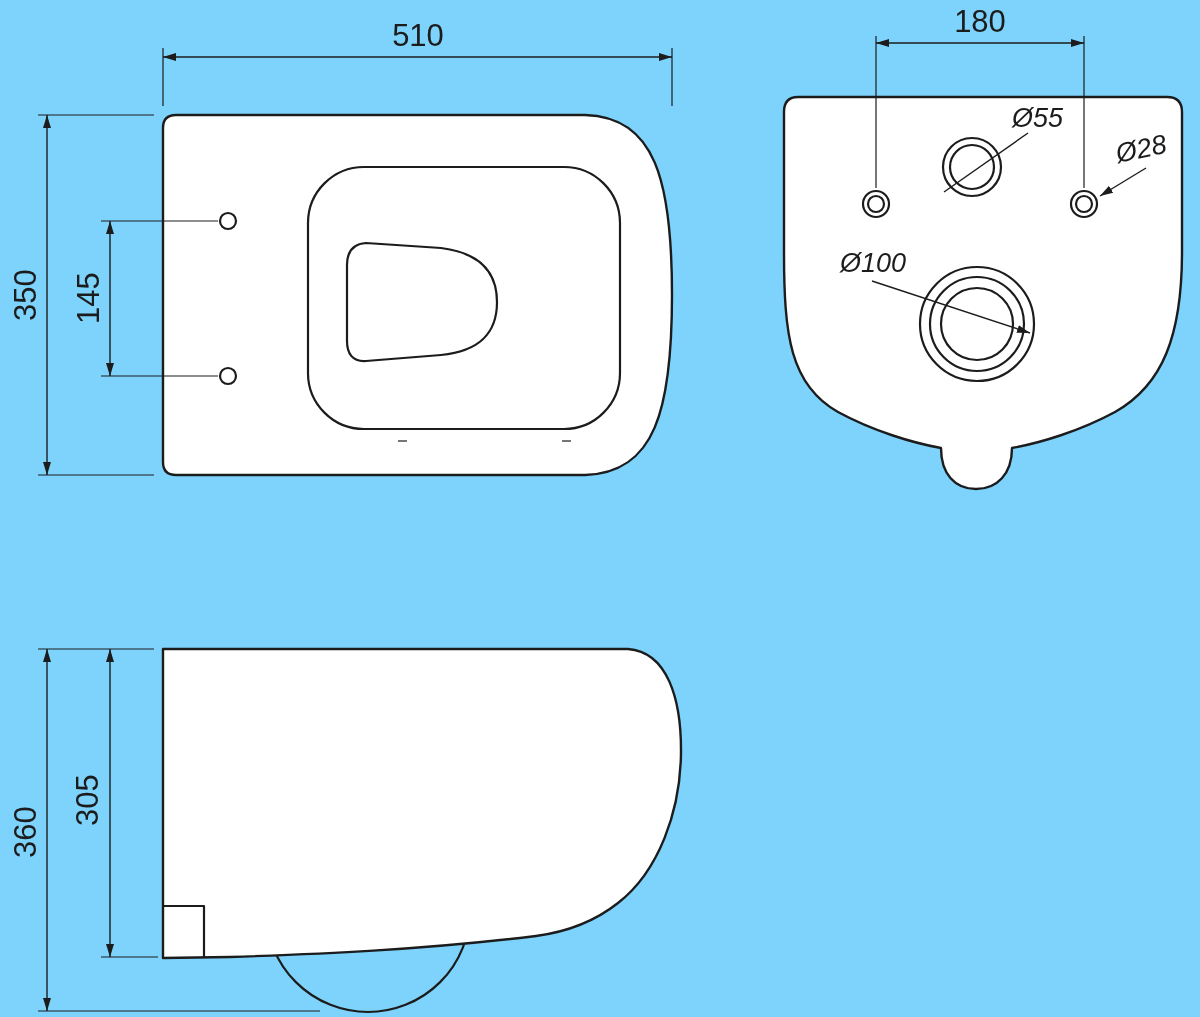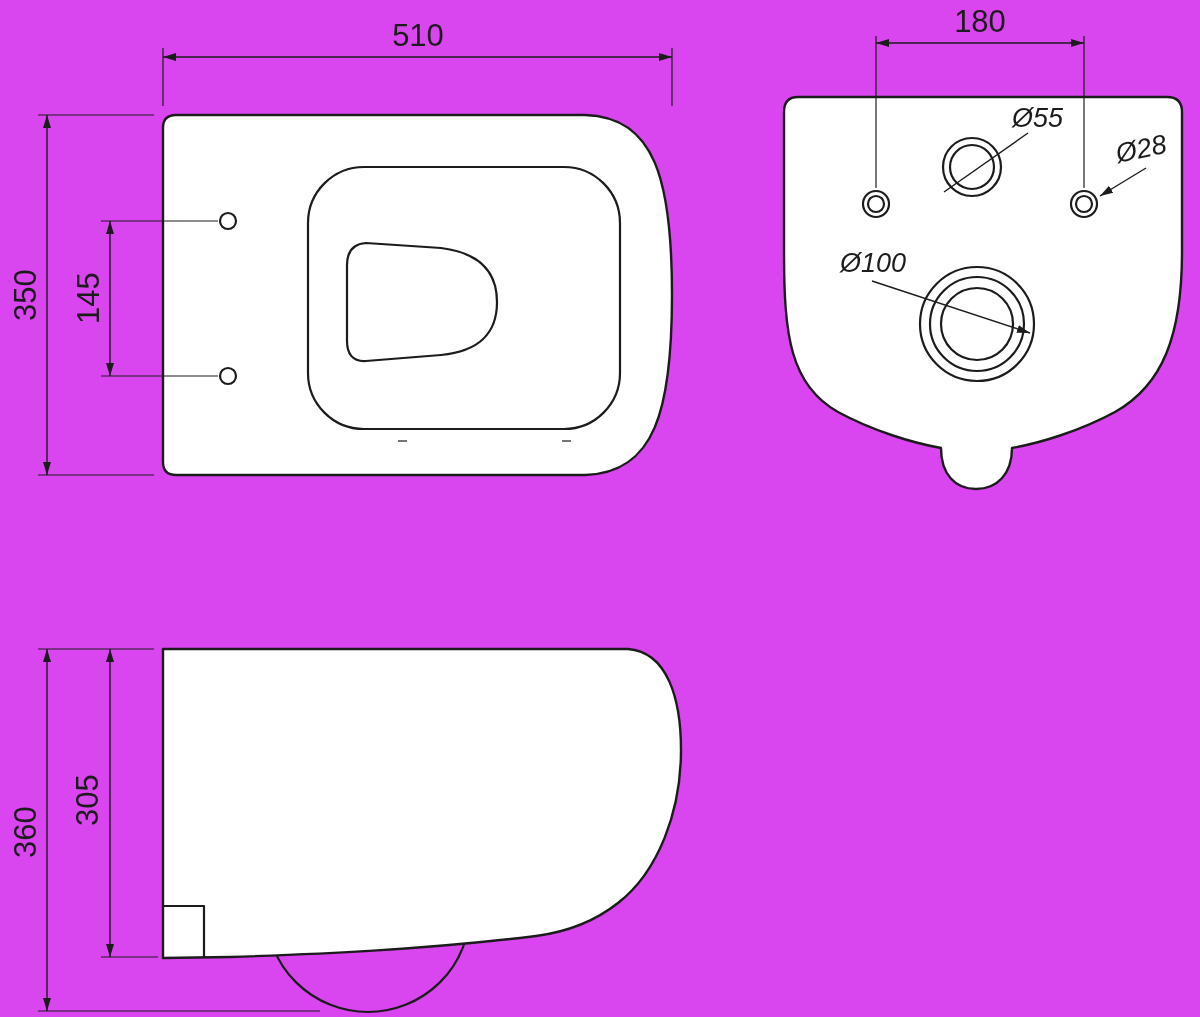--- a/index.html
+++ b/index.html
@@ -5,21 +5,21 @@
   html, body {
     margin: 0;
     padding: 0;
     background: #ffffff;
     font-family: "Liberation Sans", "DejaVu Sans", sans-serif;
   }
   .canvas {
     position: relative;
     width: 1200px;
     height: 1017px;
-    background: #d946ef;
+    background: #7dd3fc;
     overflow: hidden;
   }
   svg { display: block; }
   .outline {
     fill: #ffffff;
     stroke: #1c1c1c;
     stroke-width: 2.4;
     stroke-linejoin: round;
     stroke-linecap: round;
   }

